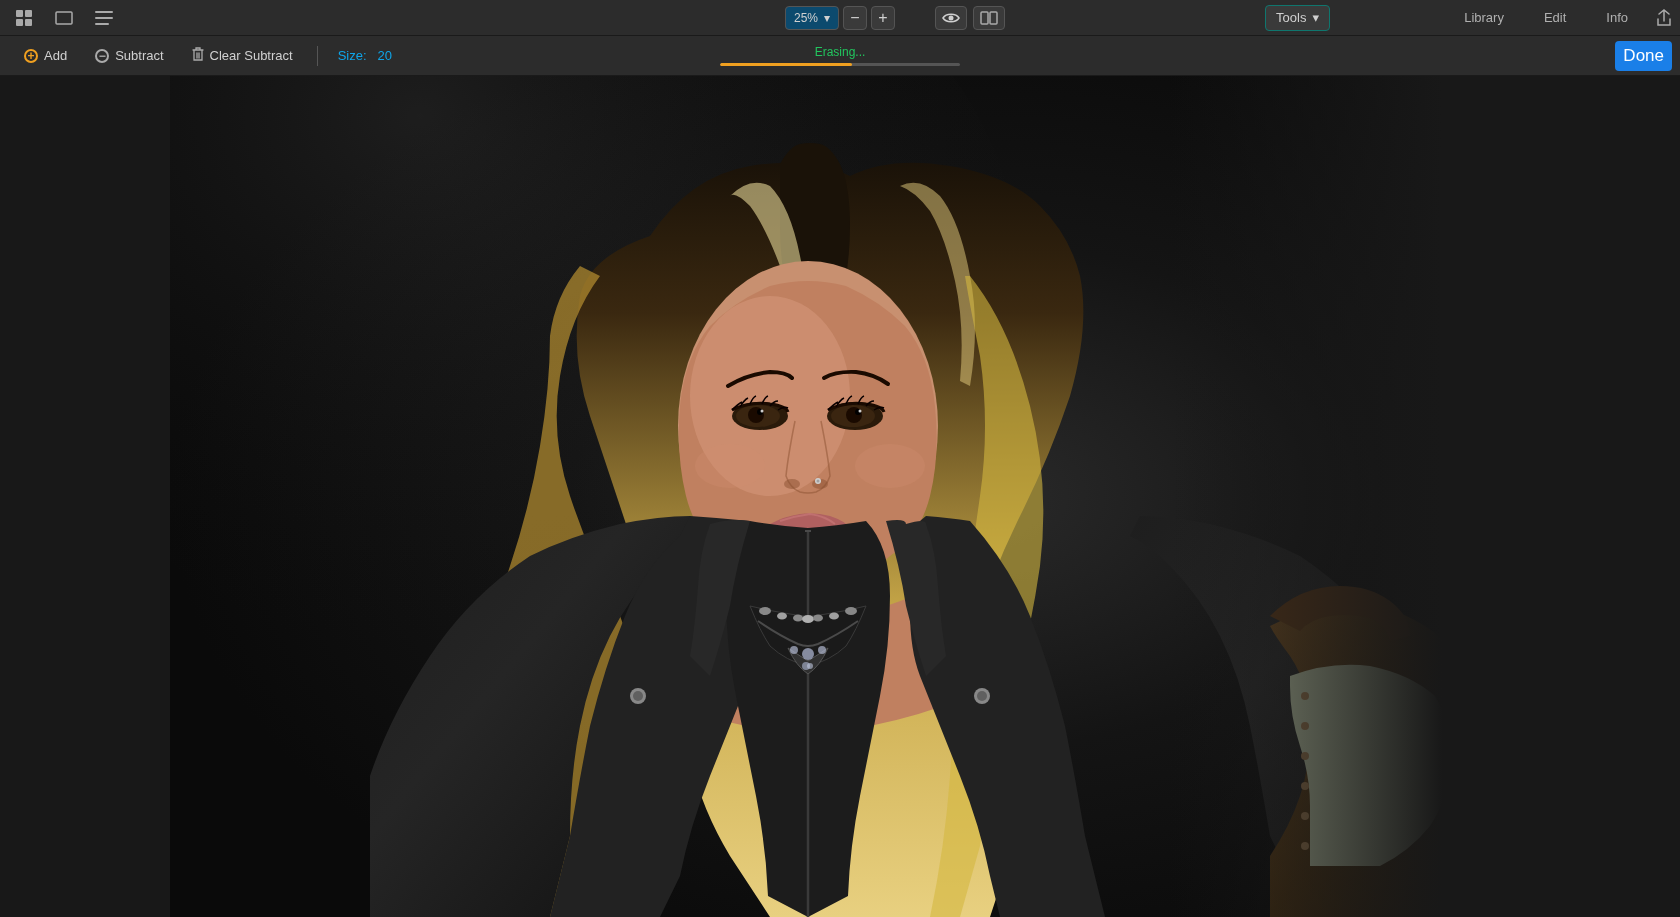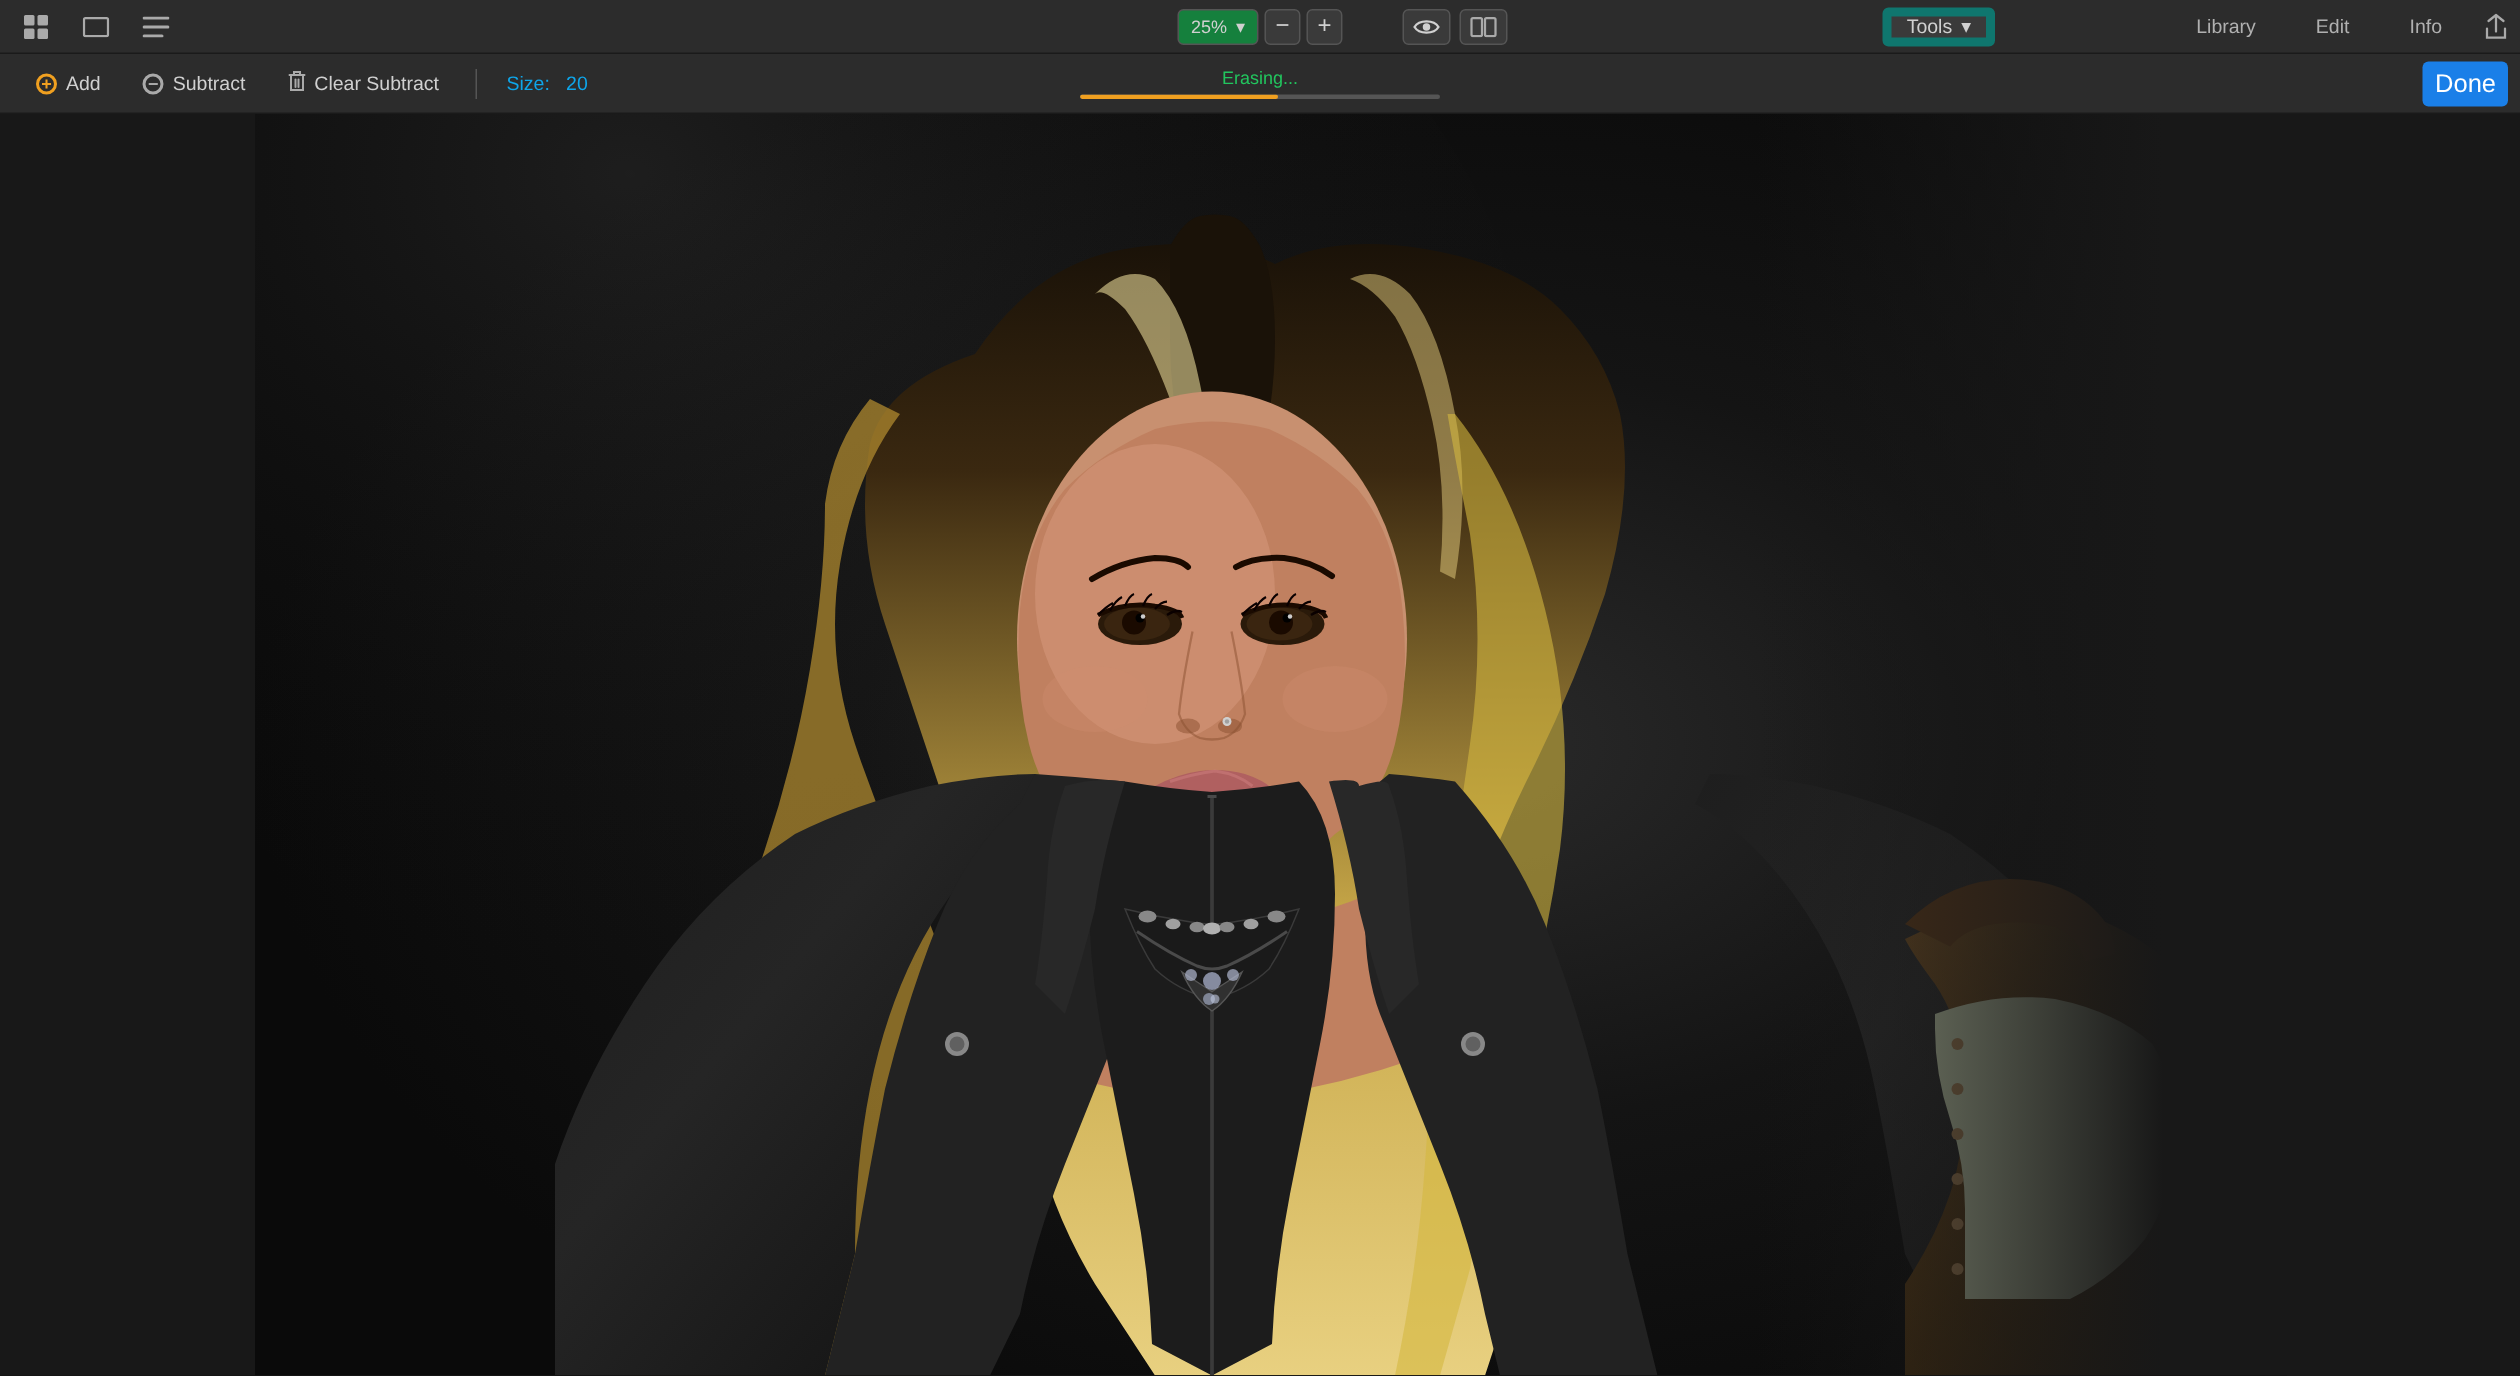--- a/index.html
+++ b/index.html
@@ -48,21 +48,21 @@
       display: flex;
       align-items: center;
       gap: 4px;
       position: absolute;
       left: 50%;
       transform: translateX(-50%);
     }
     .zoom-select-wrapper {
       display: flex;
       align-items: center;
-      background: #15803d;
+      background: #0c4a6e;
       border: 1px solid #555;
       border-radius: 4px;
       height: 24px;
       padding: 0 8px;
       gap: 6px;
     }
     .zoom-select-wrapper span {
       font-size: 12px;
       color: #d0d0d0;
     }
@@ -110,21 +110,21 @@
     
     .toolbar-tools {
       position: absolute;
       right: 350px;
     }
     .tools-btn {
       display: flex;
       align-items: center;
       gap: 6px;
       background: #3a3a3a;
-      border: 6px solid #0f766e;
+      border: 1px solid #0f766e;
       border-radius: 4px;
       color: #d0d0d0;
       font-size: 13px;
       padding: 3px 10px;
       cursor: pointer;
       height: 26px;
     }
 
     
     .toolbar-right {

